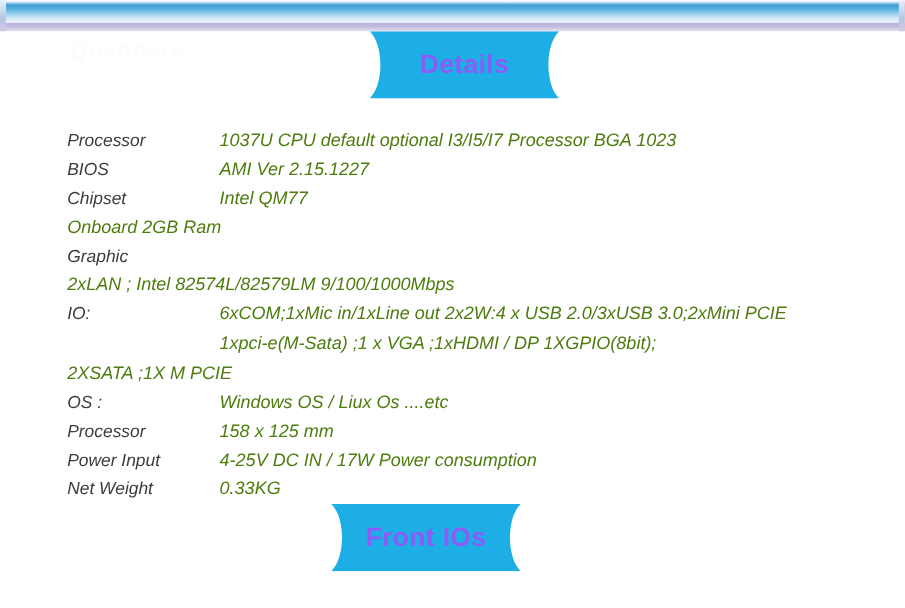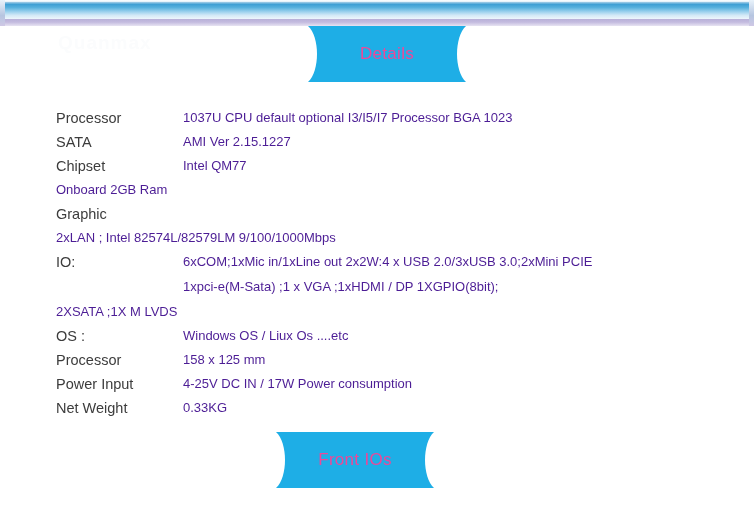--- a/index.html
+++ b/index.html
@@ -93,67 +93,68 @@
     align-items: center;
     justify-content: center;
   }
   .ribbon svg {
     position: absolute;
     left: 0;
     top: 0;
   }
   .ribbon .ribbon-label {
     position: relative;
-    color: #ec4899;
-    font-size: 17px;
-    font-weight: normal;
+    color: #8b5cf6;
+    font-size: 22px;
+    font-weight: bold;
     letter-spacing: 0.3px;
     white-space: nowrap;
   }
   #details-banner {
     left: 308px;
     top: 26px;
     width: 158px;
     height: 56px;
   }
   #front-ios-banner {
     left: 276px;
-    top: 432px;
+    top: 420px;
     width: 158px;
     height: 56px;
   }
 
   
   #spec-table {
     position: absolute;
     left: 56px;
     top: 106px;
     width: 660px;
   }
   .spec-row {
     display: flex;
     align-items: flex-end;
     height: 24px;
     line-height: 24px;
+    font-style: italic;
   }
   .spec-row.tall {
     height: 26px;
     line-height: 26px;
   }
   .spec-label {
     width: 127px;
     flex: 0 0 127px;
     font-size: 14.5px;
     color: #3c3c3c;
     white-space: nowrap;
   }
   .spec-value {
     flex: 1 1 auto;
-    font-size: 13px;
-    color: #4c1d95;
+    font-size: 15px;
+    color: #4d7c0f;
     white-space: nowrap;
   }
   .spec-value.cont {
     padding-left: 0;
   }
 </style>
 </head>
 <body>
 
 <div id="top-bar">
@@ -174,21 +175,21 @@
 </div>
 
 <div id="spec-table">
 
   <div class="spec-row">
     <div class="spec-label">Processor</div>
     <div class="spec-value">1037U CPU default optional I3/I5/I7 Processor BGA 1023</div>
   </div>
 
   <div class="spec-row">
-    <div class="spec-label">SATA</div>
+    <div class="spec-label">BIOS</div>
     <div class="spec-value">AMI Ver 2.15.1227</div>
   </div>
 
   <div class="spec-row">
     <div class="spec-label">Chipset</div>
     <div class="spec-value">Intel QM77</div>
   </div>
 
   <div class="spec-row">
     <div class="spec-value">Onboard 2GB Ram</div>
@@ -206,21 +207,21 @@
     <div class="spec-label">IO:</div>
     <div class="spec-value">6xCOM;1xMic in/1xLine out 2x2W:4 x USB 2.0/3xUSB 3.0;2xMini PCIE</div>
   </div>
 
   <div class="spec-row tall">
     <div class="spec-label"></div>
     <div class="spec-value cont">1xpci-e(M-Sata) ;1 x VGA ;1xHDMI / DP 1XGPIO(8bit);</div>
   </div>
 
   <div class="spec-row">
-    <div class="spec-value">2XSATA ;1X M LVDS</div>
+    <div class="spec-value">2XSATA ;1X M PCIE</div>
   </div>
 
   <div class="spec-row">
     <div class="spec-label">OS :</div>
     <div class="spec-value">Windows OS / Liux Os ....etc</div>
   </div>
 
   <div class="spec-row">
     <div class="spec-label">Processor</div>
     <div class="spec-value">158 x 125 mm</div>

